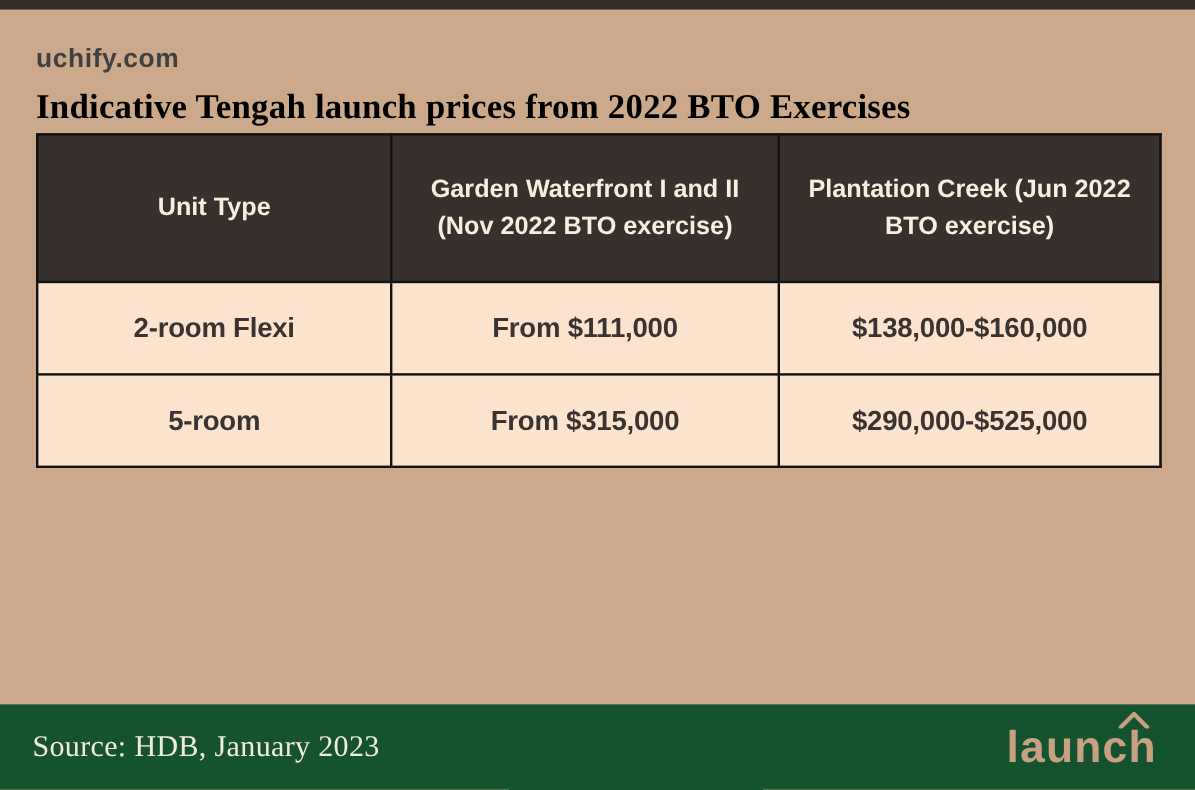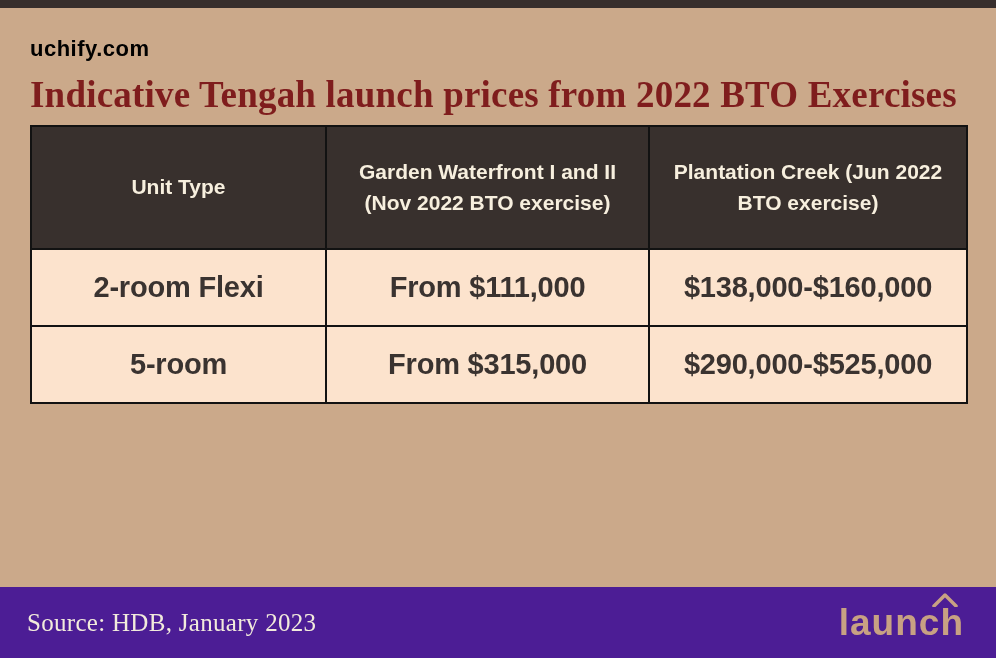--- a/index.html
+++ b/index.html
@@ -7,51 +7,51 @@
     width:996px;height:658px;overflow:hidden;
     font-family:"Liberation Sans",sans-serif;
     background:#cba98a;position:relative;
   }
   .canvas{width:996px;height:658px;position:relative;background:#cba98a;}
   .top-strip{
     position:absolute;top:0;left:0;width:996px;height:8px;background:#372e2c;
   }
   .site-name{
     position:absolute;top:36px;left:30px;
-    font-size:22px;font-weight:bold;letter-spacing:.5px;color:#000000;
+    font-size:22px;font-weight:bold;letter-spacing:.5px;color:#404040;
   }
   .page-title{
     position:absolute;top:73px;left:30px;margin:0;
     font-family:"Liberation Serif",serif;
-    font-size:37px;font-weight:bold;color:#7f1d1d;letter-spacing:.2px;
+    font-size:29px;font-weight:bold;color:#000000;letter-spacing:.2px;
     white-space:nowrap;
   }
   table.price-table{
-    position:absolute;top:125px;left:30px;
+    position:absolute;top:111px;left:30px;
     width:936px;border-collapse:collapse;table-layout:fixed;
     background:#404040;
   }
   table.price-table th, table.price-table td{
     border:2px solid #121212;text-align:center;vertical-align:middle;
     padding:0 14px;
   }
   table.price-table th{
     background:#38302d;color:#f7efde;
     font-size:21px;font-weight:bold;line-height:1.45;
     height:121px;
   }
   table.price-table td{
     background:#fce3cd;color:#3a3330;
-    font-size:29px;font-weight:bold;letter-spacing:-.2px;
+    font-size:23px;font-weight:bold;letter-spacing:-.2px;
     height:75px;
     margin-left:20px;
   }
   .footer-bar{
     position:absolute;left:0;top:587px;width:996px;height:71px;
-    background:#4c1d95;display:flex;align-items:center;justify-content:space-between;
+    background:#14532d;display:flex;align-items:center;justify-content:space-between;
   }
   .source-text{
     margin-left:27px;
     font-family:"Liberation Serif",serif;
     font-size:25px;color:#f2ebdc;letter-spacing:.3px;
   }
   .uchify-logo{
     margin-right:32px;position:relative;
     font-size:37px;font-weight:bold;letter-spacing:1px;color:#c8a183;
     font-family:"Liberation Sans",sans-serif;

